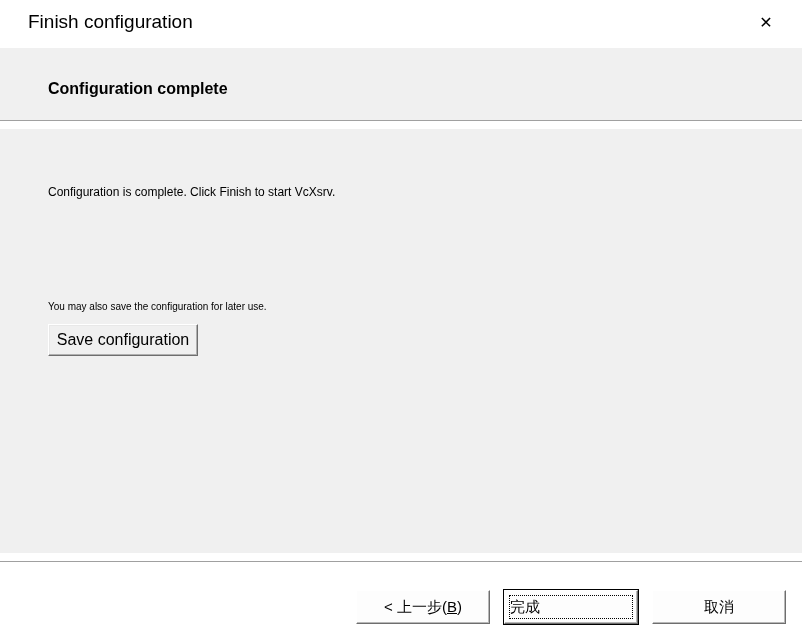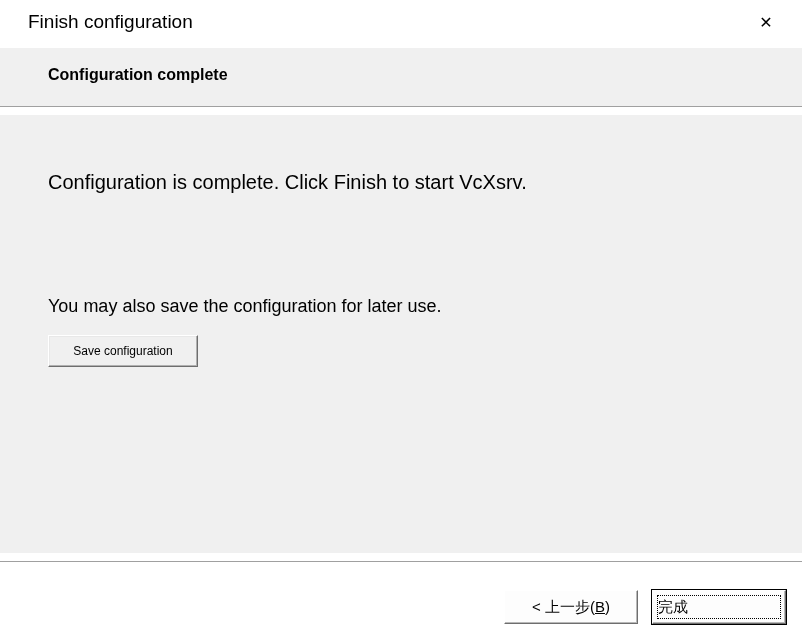--- a/index.html
+++ b/index.html
@@ -16,42 +16,42 @@
       padding: 8px 16px 4px 28px;
       background: #ffffff;
     }
     .title { font-size: 19px; color: #000; font-weight: 400; }
     .close-btn {
       width: 40px; height: 28px; display:flex; align-items:center; justify-content:center;
       font-size: 16px; color: #000; cursor: default; background: transparent;
     }
     .subheader {
       background: #f0f0f0;
-      padding: 18px 0 22px 48px;
+      padding: 32px 0 22px 48px;
       border-bottom: 1px solid #a0a0a0;
     }
     .subheader-title { font-size: 16px; font-weight: 700; color: #000; }
     .content {
       flex: 1;
       background: #f0f0f0;
       padding: 56px 48px 0 48px;
       display: flex; flex-direction: column;
     }
-    .line1 { font-size: 20px; color: #000; }
+    .line1 { font-size: 12px; color: #000; }
     .gap1 { height: 86px; }
-    .line2 { font-size: 18px; color: #000; margin-bottom: 10px; }
+    .line2 { font-size: 10px; color: #000; margin-bottom: 4px; }
     .save-btn {
       width: 150px; height: 32px;
       background: #f0f0f0;
       border-top: 1px solid #ffffff;
       border-left: 1px solid #ffffff;
       border-right: 1px solid #6e6e6e;
       border-bottom: 1px solid #6e6e6e;
       box-shadow: inset -1px -1px 0 #b0b0b0, inset 1px 1px 0 #e8e8e8;
-      font-size: 12px; color:#000;
+      font-size: 16px; color:#000;
       display:flex; align-items:center; justify-content:center;
       cursor: default;
     }
     .bottom-separator { height:1px; background:#a0a0a0; margin: 0; }
     .footer {
       background: #ffffff;
       padding: 20px 16px 20px 0;
       display: flex; justify-content: flex-end; gap: 14px; border-radius: 15px;
     }
     .wiz-btn {
@@ -107,15 +107,18 @@
     <div class="wiz-btn">
       <span>
         <span>&lt; 上一步(</span><span class="underline-char">B</span><span>)</span>
       </span>
     </div>
     <div class="wiz-btn default">
       <div class="inner">
         <span>完成</span>
       </div>
     </div>
+    <div class="wiz-btn">
+      <span>取消</span>
+    </div>
   </div>
 
 </div>
 
 </body></html>

